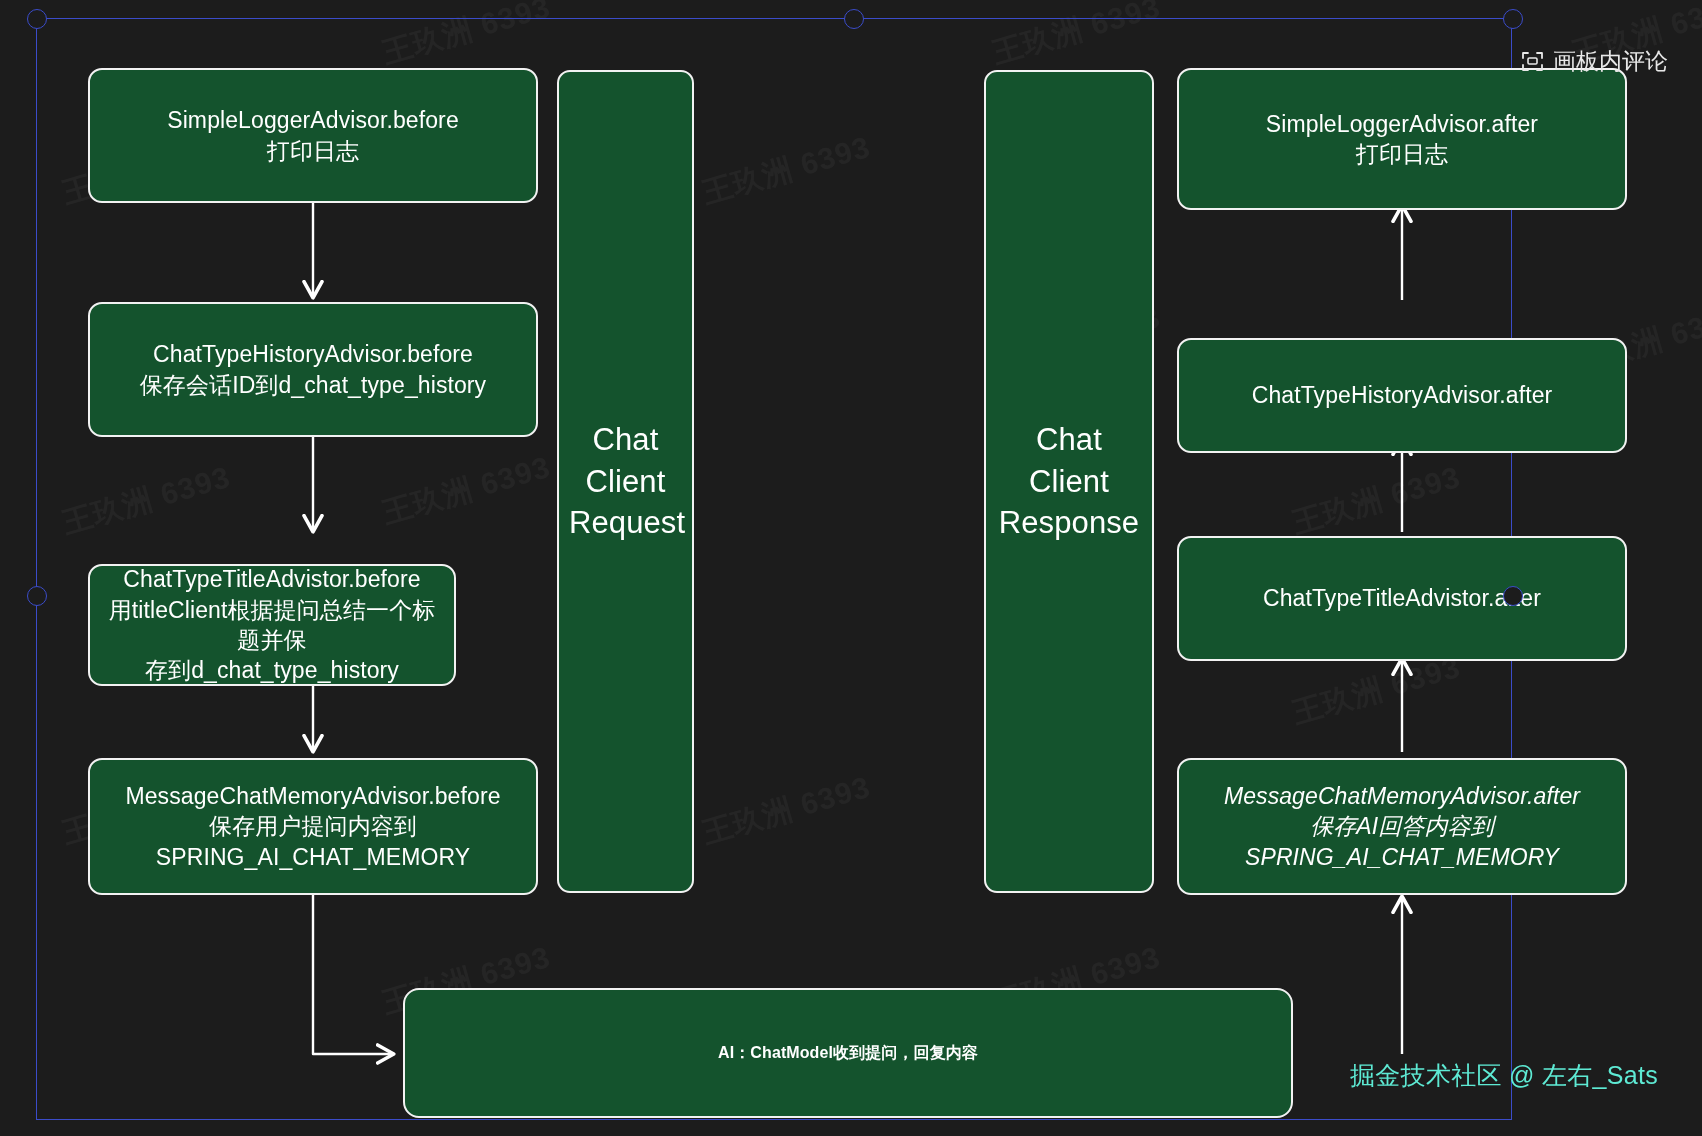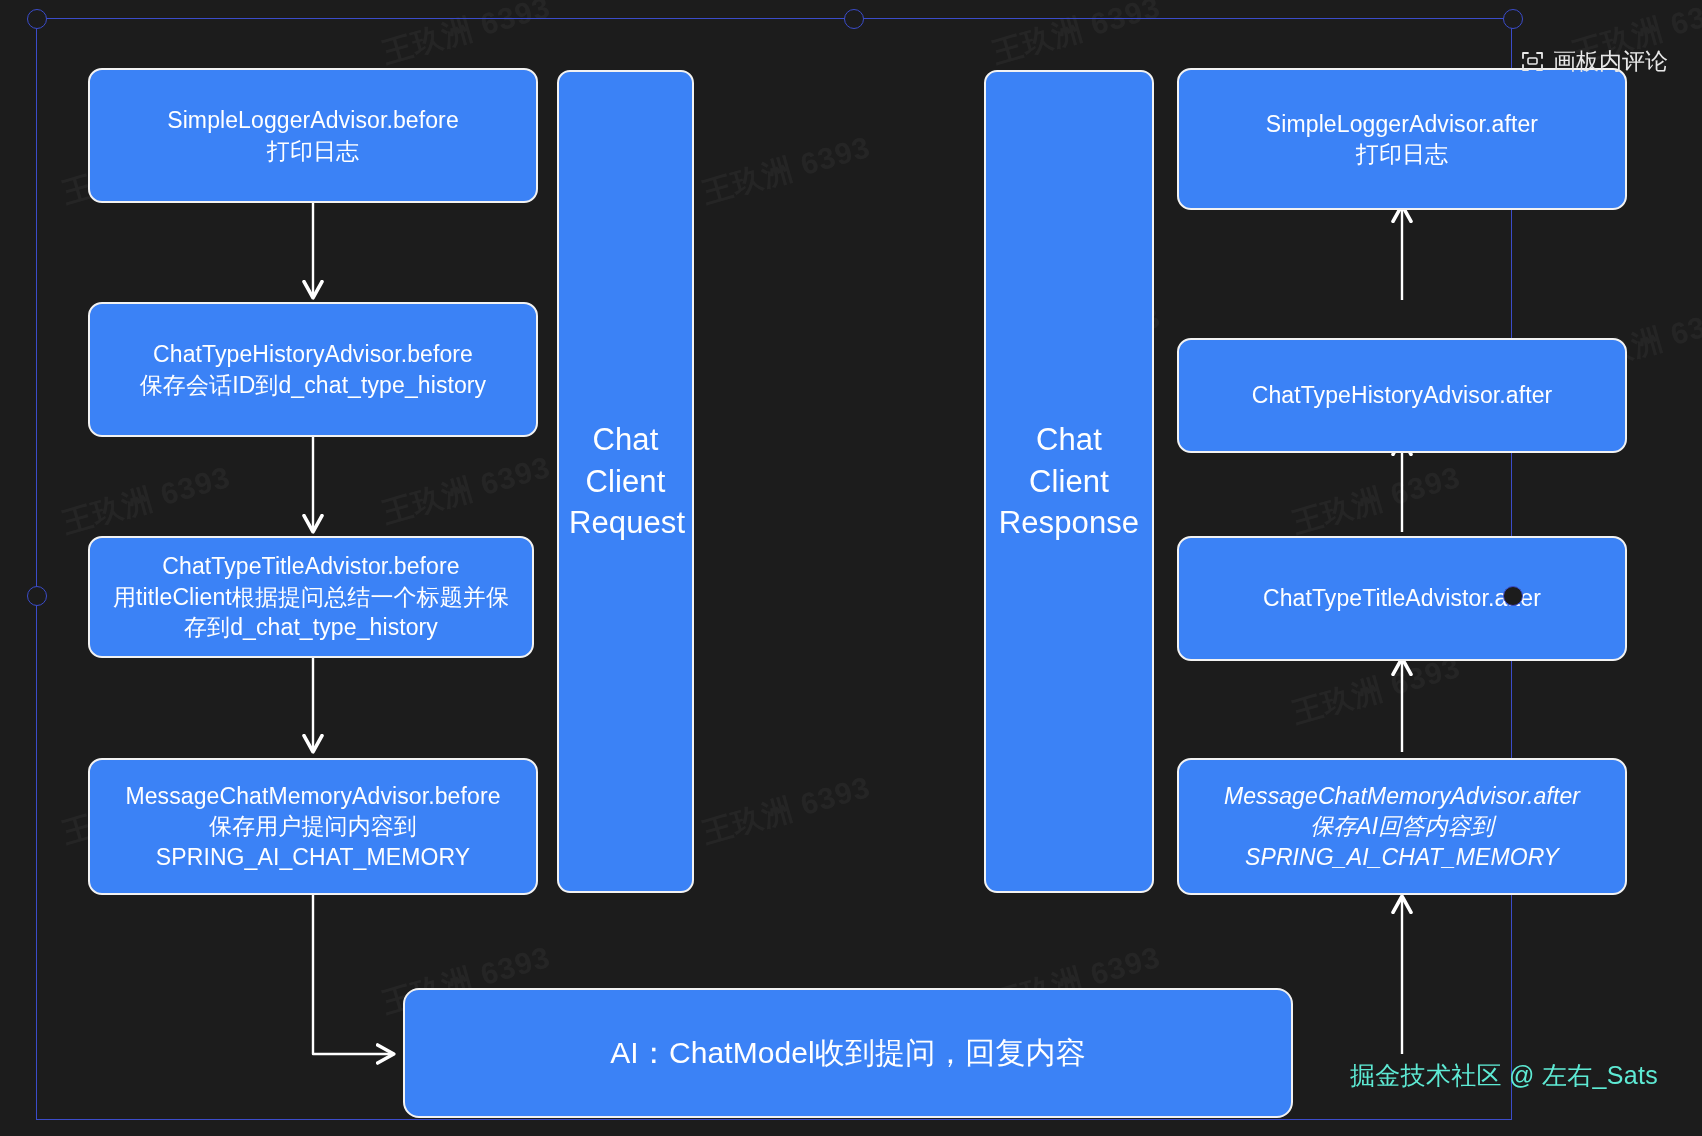--- a/index.html
+++ b/index.html
@@ -58,21 +58,21 @@
     border-radius: 50%;
     border: 1.8px solid #3b4cca;
     background: #1c1c1c;
     z-index: 6;
   }
 
   
   .node {
     position: absolute;
     box-sizing: border-box;
-    background: #3b82f6;
+    background: #14532d;
     border: 2.2px solid #f2f2f2;
     border-radius: 14px;
     color: #ffffff;
     display: flex;
     align-items: center;
     justify-content: center;
     text-align: center;
     line-height: 1.32;
     z-index: 4;
     padding: 6px 10px;
@@ -83,21 +83,22 @@
   .node .ln { display: block; }
 
   .node.pillar {
     border-radius: 13px;
     font-size: 31px;
     line-height: 1.35;
   }
 
   .node.wide {
     border-radius: 16px;
-    font-size: 30px;
+    font-size: 16px;
+    font-weight: bold;
   }
 
   
   #wires {
     position: absolute;
     inset: 0;
     z-index: 3;
     pointer-events: none;
   }
 
@@ -194,21 +195,21 @@
     </span>
   </div>
 
   <div class="node" style="left:88px; top:302px; width:450px; height:135px;">
     <span class="lines">
       <span class="ln">ChatTypeHistoryAdvisor.before</span>
       <span class="ln">保存会话ID到d_chat_type_history</span>
     </span>
   </div>
 
-  <div class="node" style="left:88px; top:536px; width:446px; height:122px;">
+  <div class="node" style="left:88px; top:564px; width:368px; height:122px;">
     <span class="lines">
       <span class="ln">ChatTypeTitleAdvistor.before</span>
       <span class="ln">用titleClient根据提问总结一个标题并保</span>
       <span class="ln">存到d_chat_type_history</span>
     </span>
   </div>
 
   <div class="node" style="left:88px; top:758px; width:450px; height:137px;justify-content:flex-end;">
     <span class="lines">
       <span class="ln">MessageChatMemoryAdvisor.before</span>

